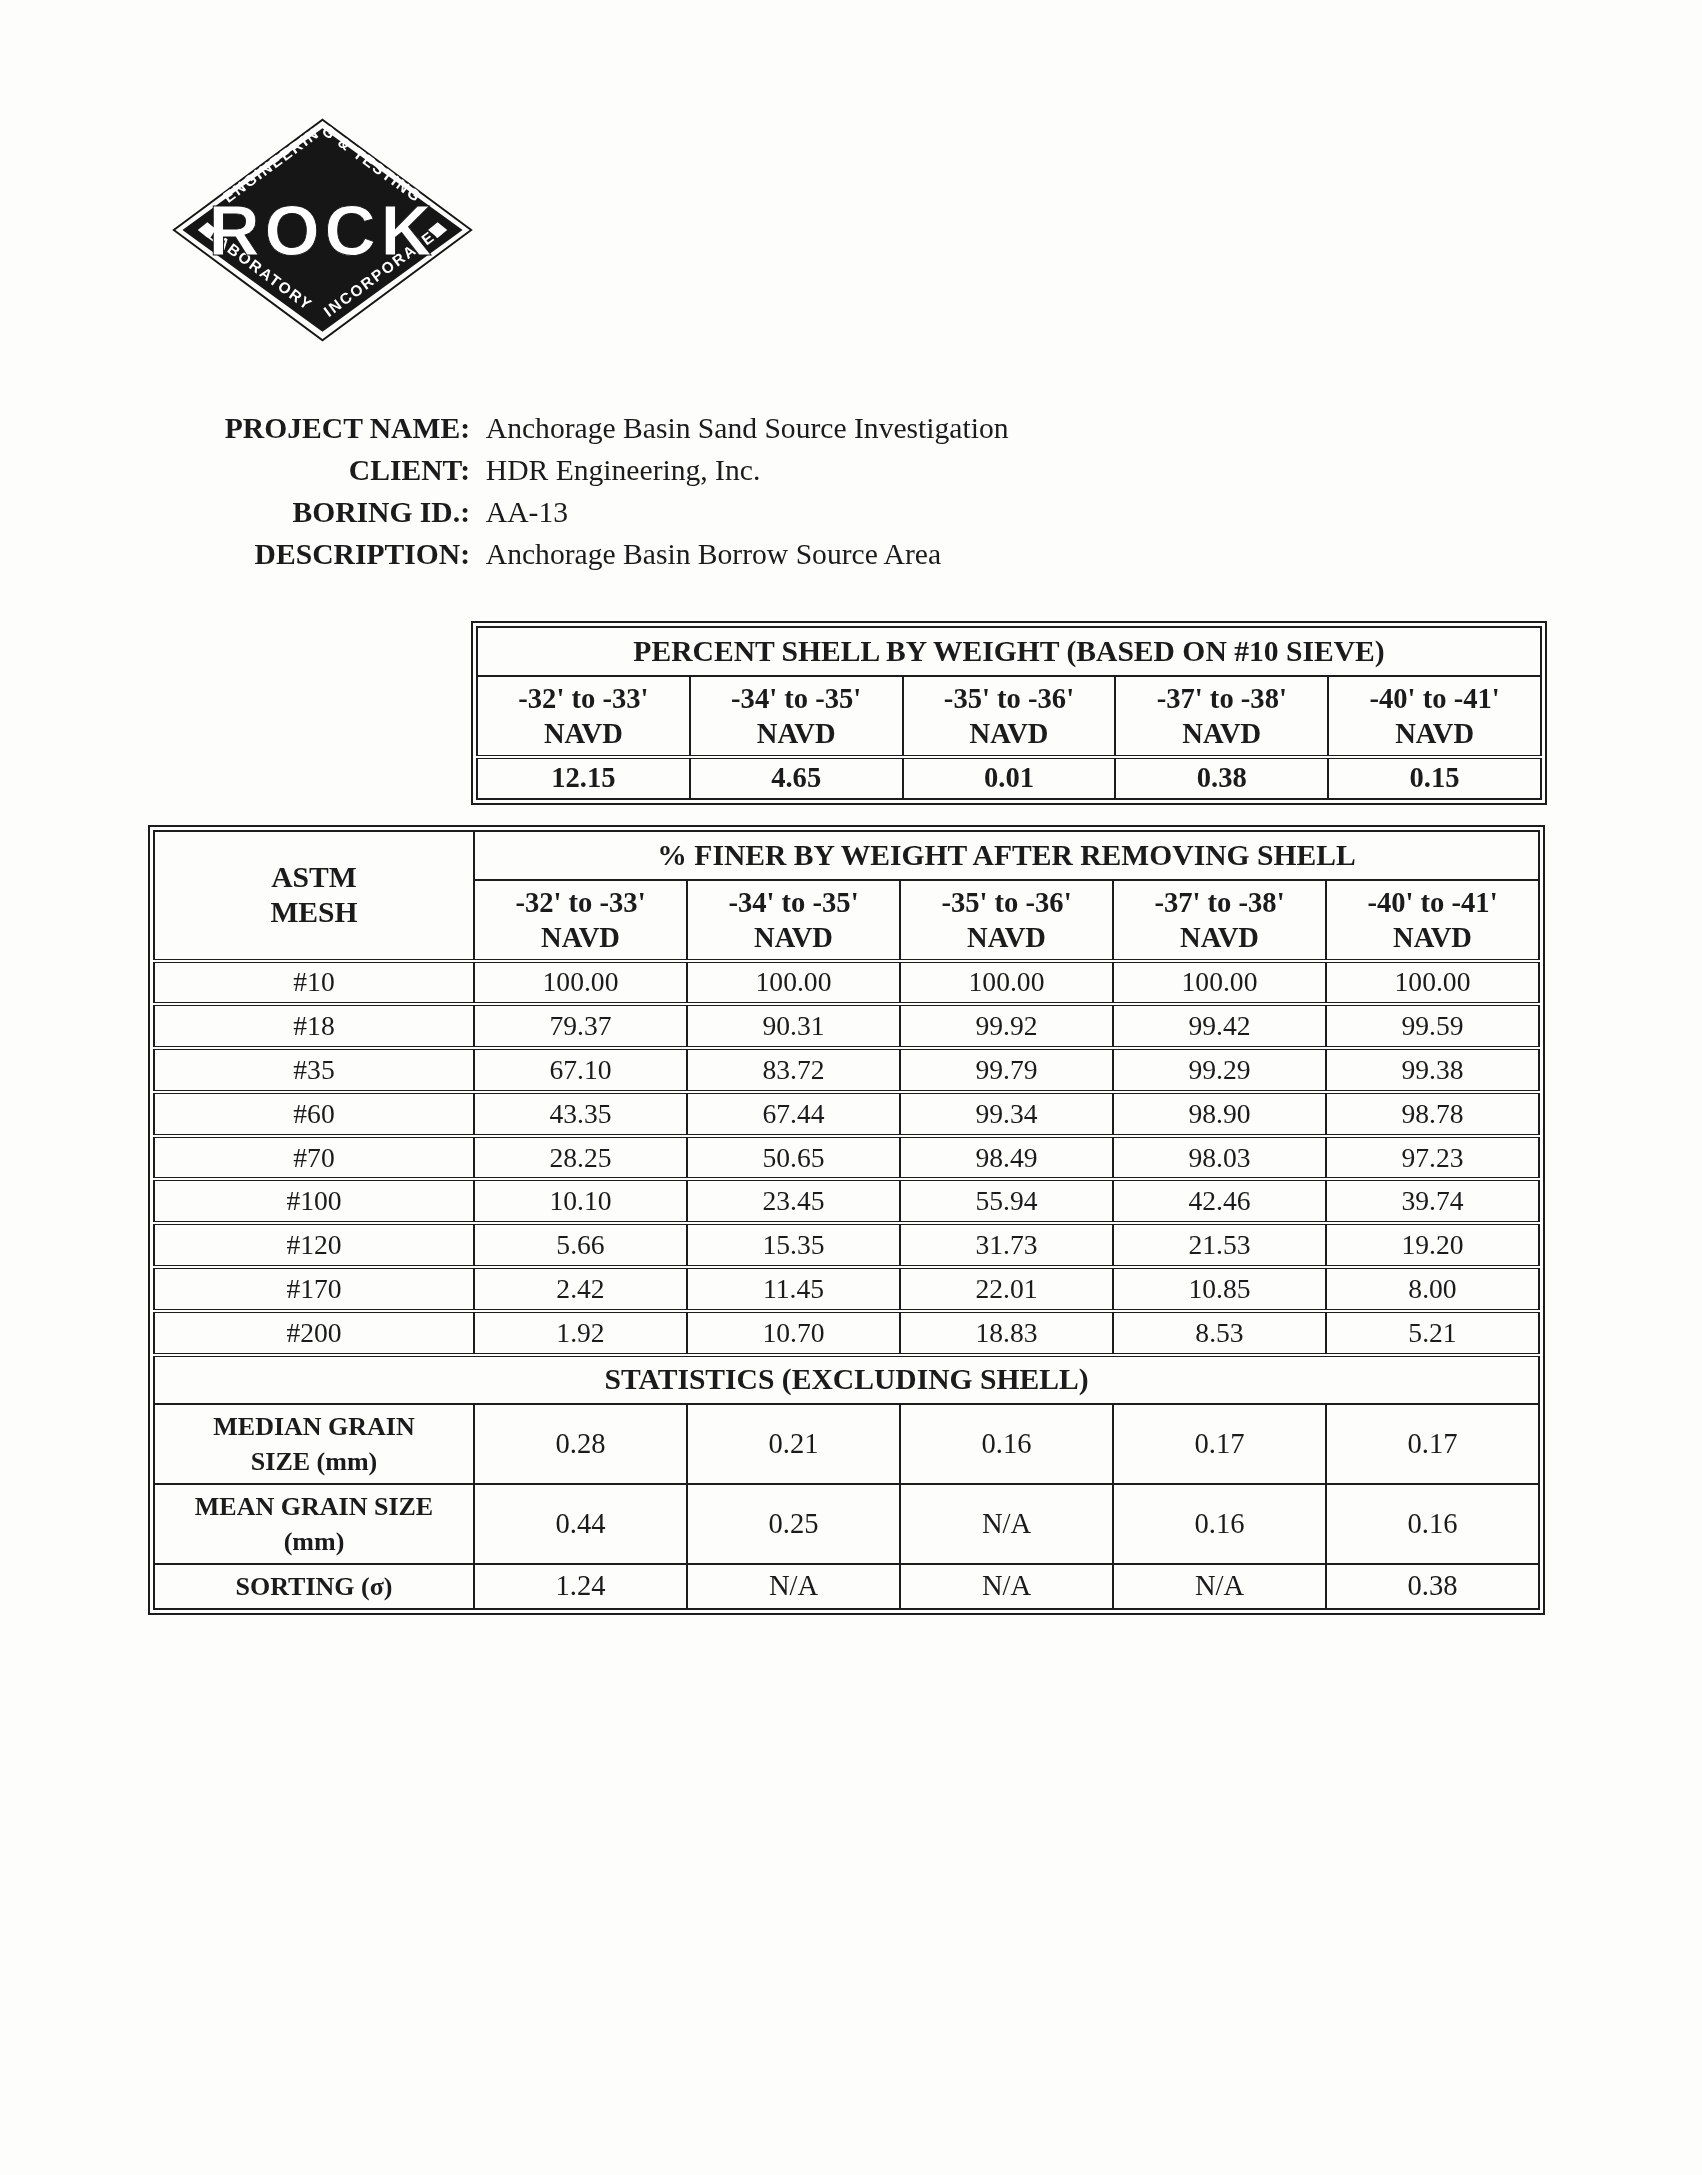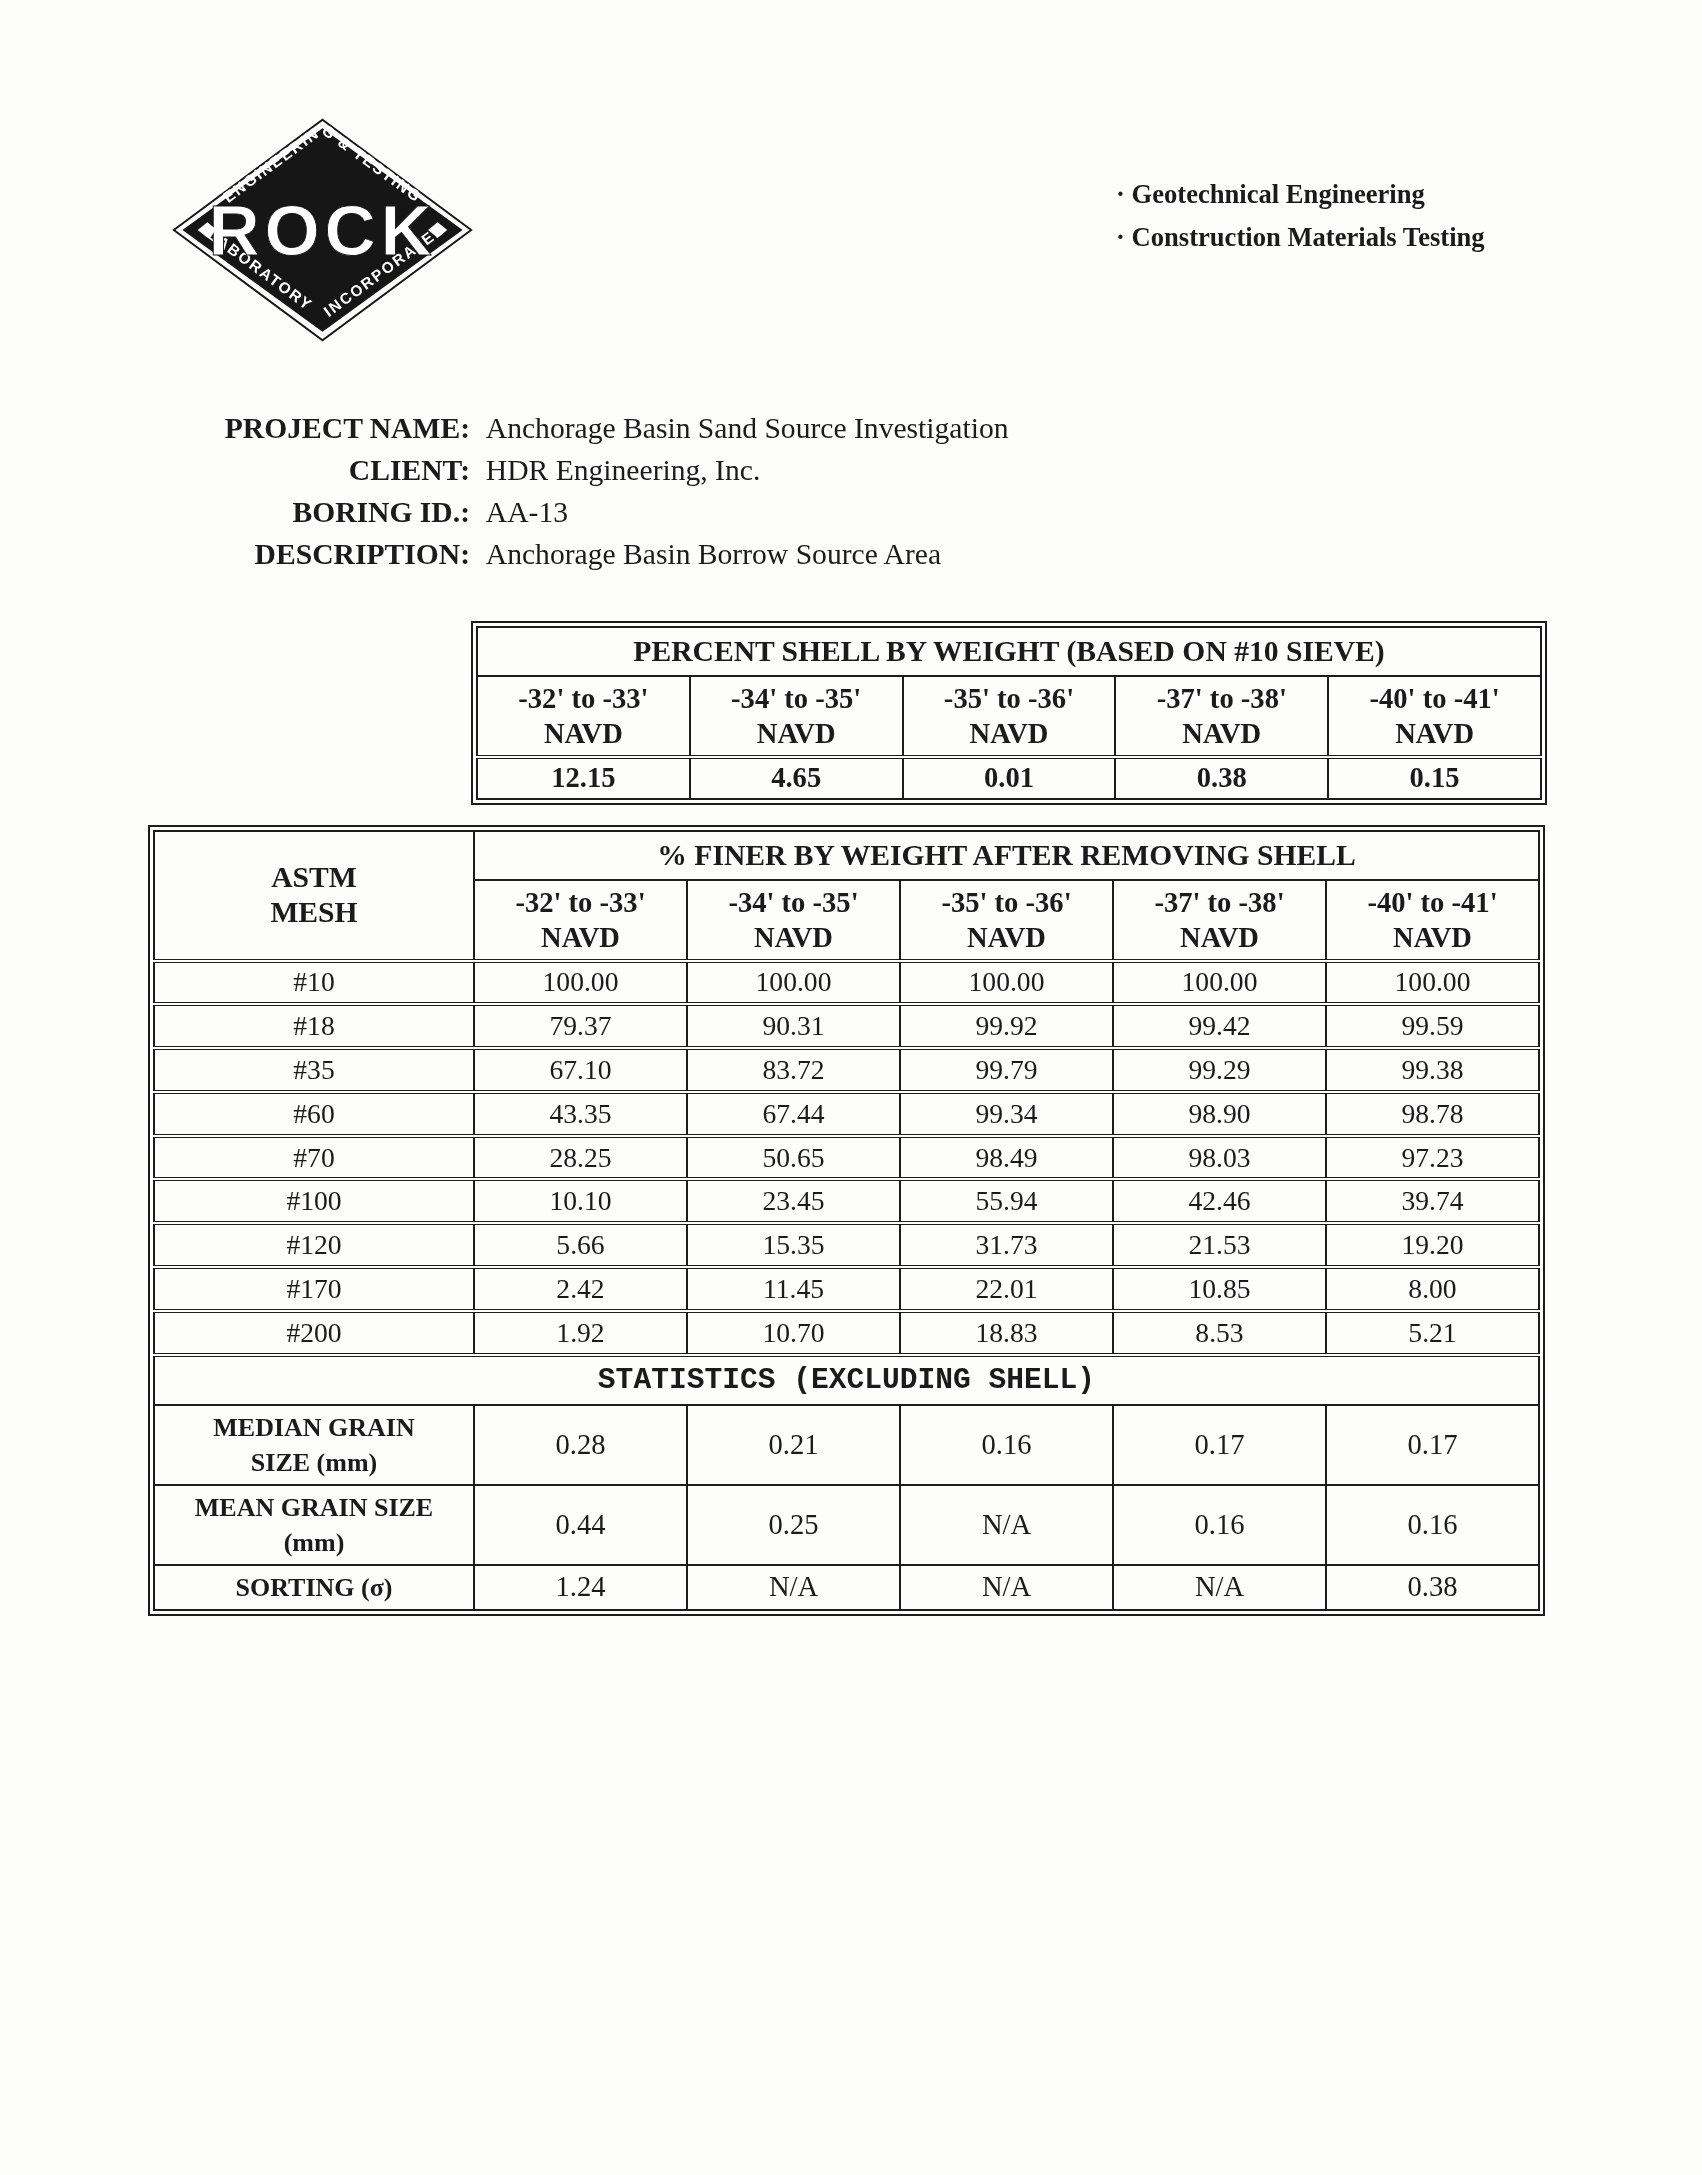--- a/index.html
+++ b/index.html
@@ -39,21 +39,21 @@
   table.tbl{border-collapse:collapse;width:100%;table-layout:fixed;border:2px solid #1c1c1c;padding-left:26px;}
   .tbl th,.tbl td{border:2px solid #1c1c1c;text-align:center;vertical-align:middle;padding:3.9px 5.9px;}
   .tbl .title-cell{font-size:29.6px;font-weight:bold;padding:6.9px 5.9px;}
   .depth-range,.depth-datum{font-weight:bold;font-size:28.6px;line-height:35px;}
   .depth-cell{padding:4.9px 2px;}
   tr.depth-row th{border-bottom:4.9px double #1c1c1c;}
   .shell-value-cell{font-size:28.6px;font-weight:bold;padding:7.9px 5.9px;}
 
   .mesh-head{font-weight:bold;font-size:29.6px;line-height:35px;}
   .finer tr.mesh-row td{font-size:27.6px;padding:3.9px 5.9px;border-top:4.9px double #1c1c1c;border-bottom:4.9px double #1c1c1c;}
-  .finer tr.stats-title-row th{border-top:4.9px double #1c1c1c;font-family:Liberation Mono, monospace;}
+  .finer tr.stats-title-row th{border-top:4.9px double #1c1c1c;}
   .stat-label-cell{font-weight:bold;font-size:26px;line-height:35px;padding:11.8px 3.9px;}
   .stat-label-cell span{display:inline-block;max-width:246px;}
   .stat-value-cell{font-size:28.6px;padding:11.8px 5.9px;}
 
   
   .footnote{position:absolute;left:165px;top:1625px;font-size:29.6px;}
 </style>
 </head>
 <body>
 
@@ -75,24 +75,20 @@
       </text>
       <text class="logo-arc" text-anchor="middle">
         <textPath href="#arc-bot" startOffset="75%">INCORPORATED</textPath>
       </text>
       <text x="160" y="146" text-anchor="middle" class="logo-word">ROCK</text>
       <polygon points="30,120 40,112 50,120 40,128" fill="#ffffff"></polygon>
       <polygon points="270,120 280,112 290,120 280,128" fill="#ffffff"></polygon>
     </svg>
   </div>
 
-  <div class="services">
-    <div>· Geotechnical Engineering</div>
-    <div>· Construction Materials Testing</div>
-  </div>
 
   <div class="project">
     <span class="pi-label">PROJECT NAME:</span>
     <span class="pi-value">Anchorage Basin Sand Source Investigation</span>
     <span class="pi-label">CLIENT:</span>
     <span class="pi-value">HDR Engineering, Inc.</span>
     <span class="pi-label">BORING ID.:</span>
     <span class="pi-value">AA-13</span>
     <span class="pi-label">DESCRIPTION:</span>
     <span class="pi-value">Anchorage Basin Borrow Source Area</span>

